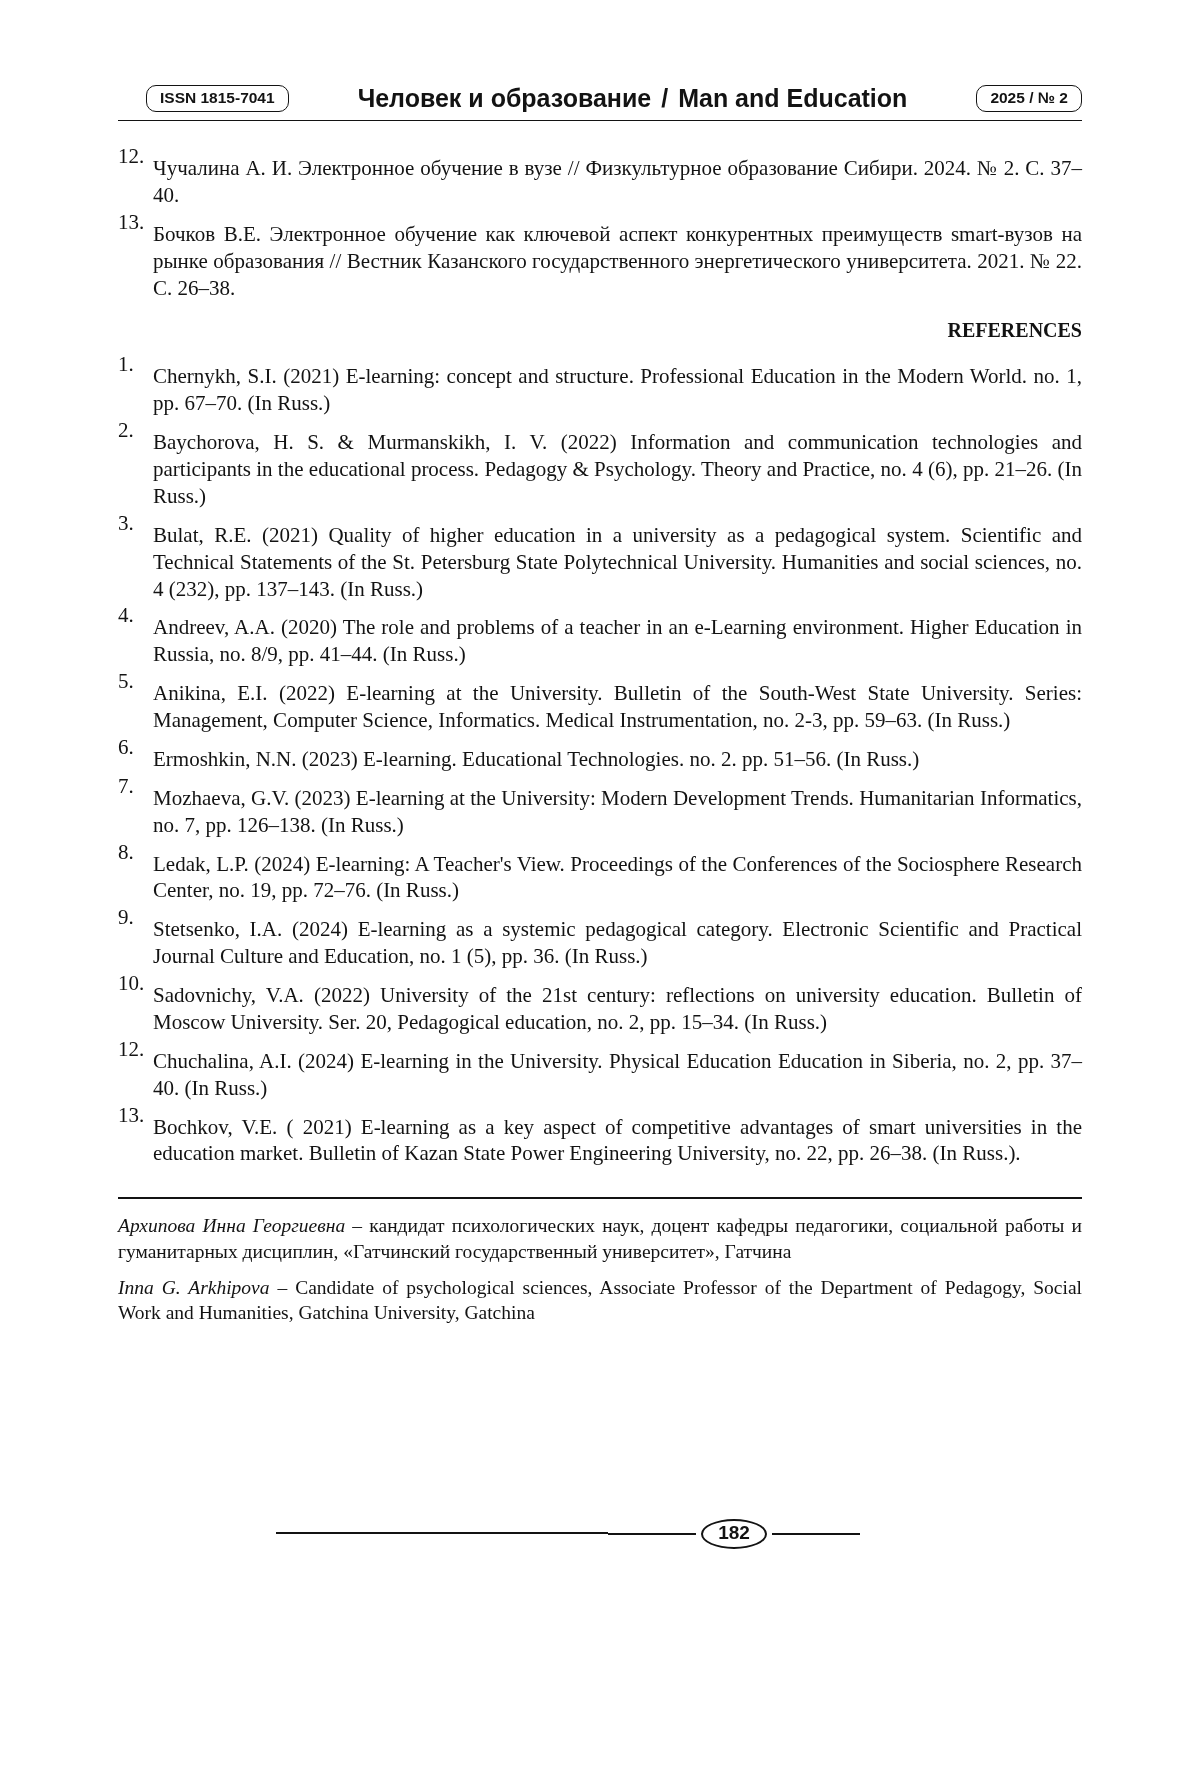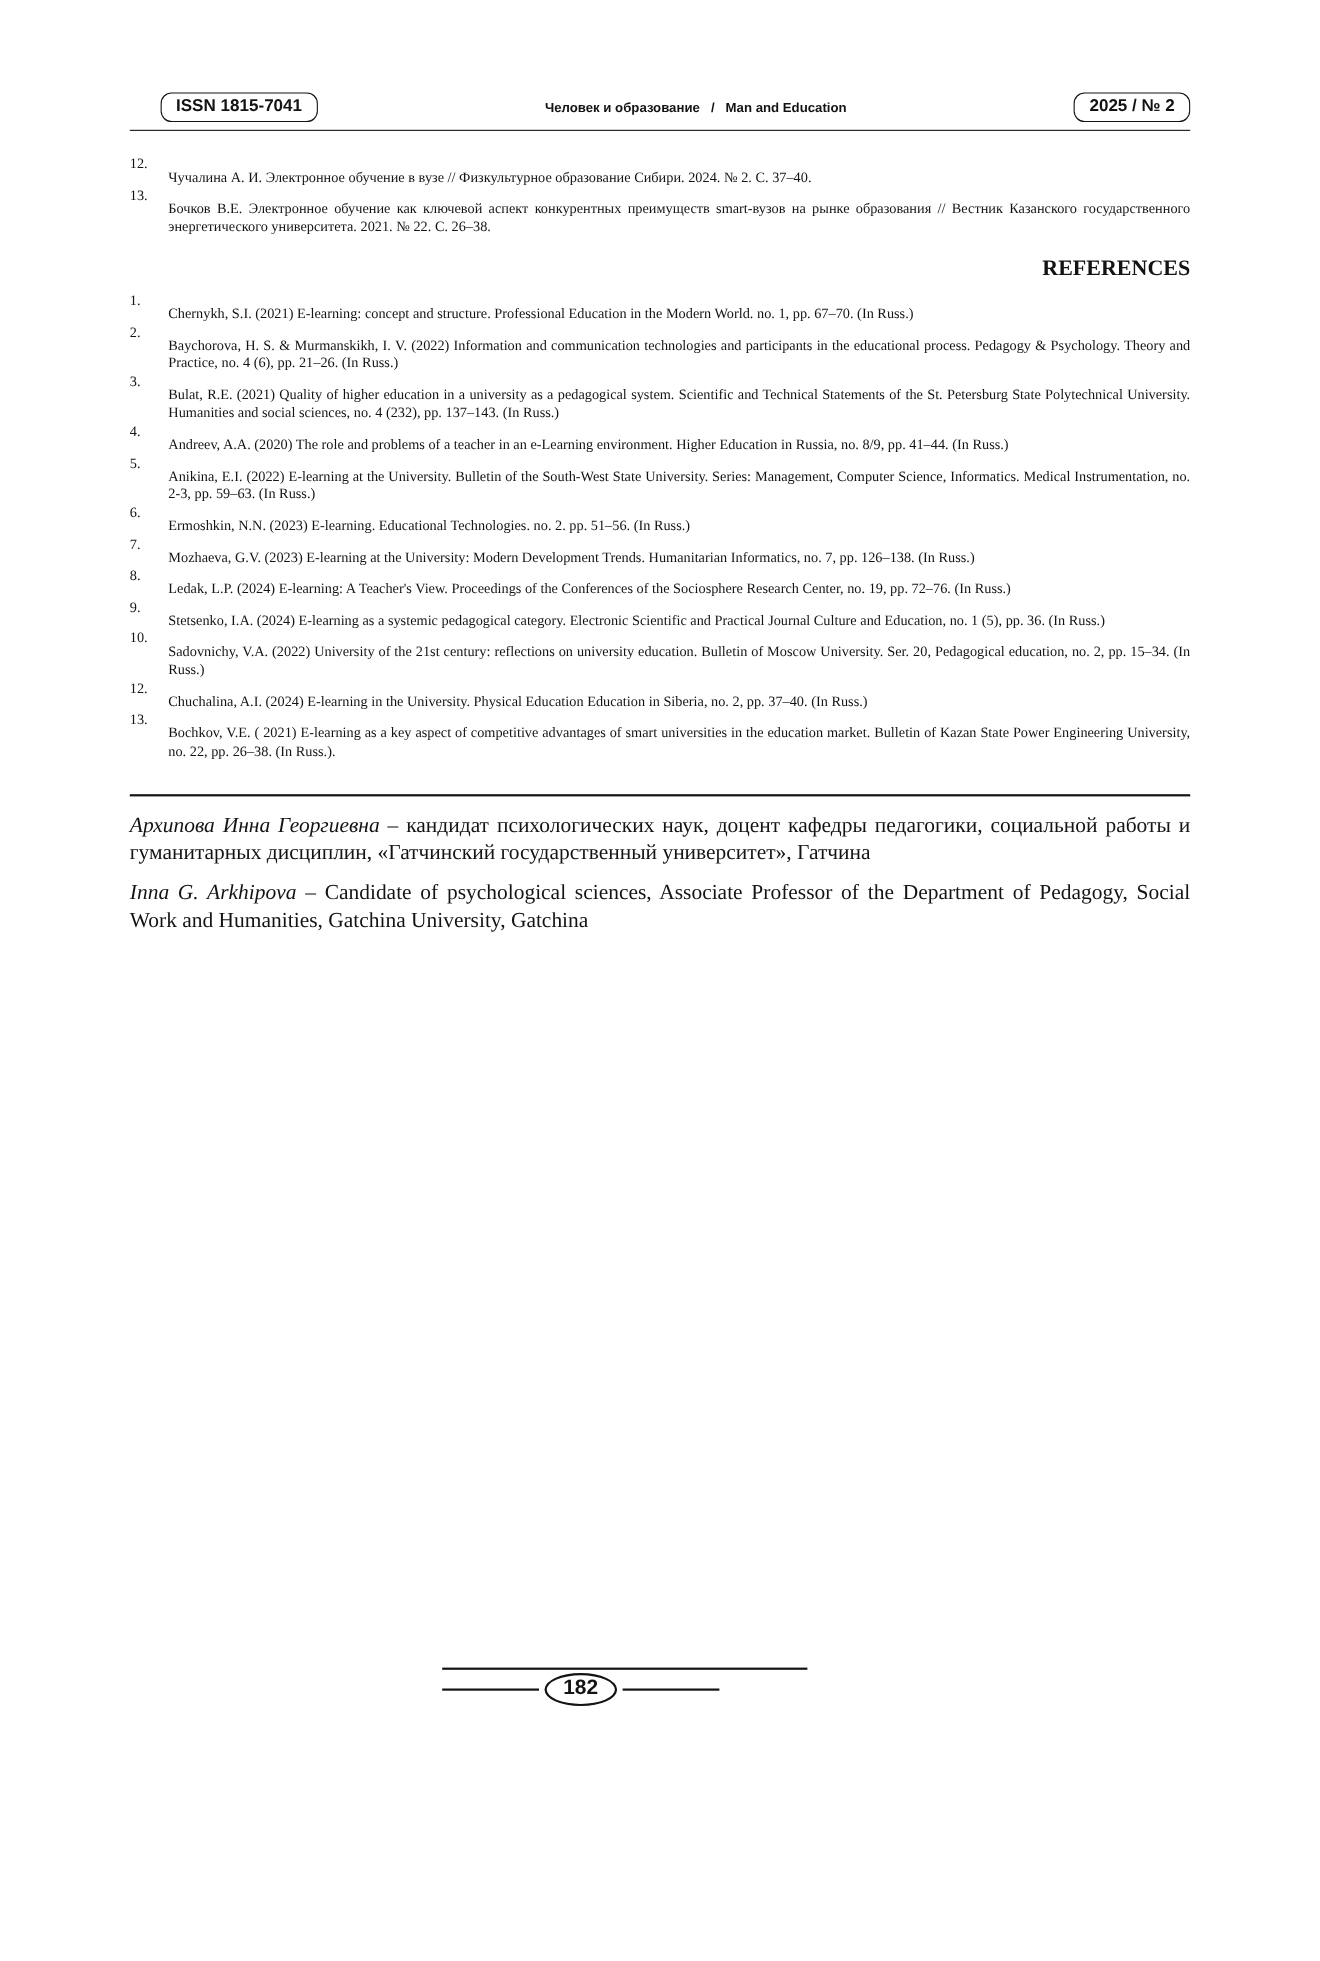--- a/index.html
+++ b/index.html
@@ -26,27 +26,27 @@
   }
   .badge {
     border: 1.7px solid #131313;
     border-radius: 10px;
     padding: 3px 13px 4px 13px;
     font-weight: bold;
     font-size: 15.5px;
     white-space: nowrap;
     background: #fff;
   }
-  .journal-title { font-weight: bold; font-size: 12px; }
+  .journal-title { font-weight: bold; font-size: 25px; }
   .journal-title .sep { padding: 0 10px; font-weight: bold; }
   .header-rule { border: none; border-top: 1.7px solid #131313; margin-top: 7px; }
 
   
   .body-block { margin-top: 22px; }
-  .ref-item { display: flex; line-height: 1.28; font-size: 13px; }
+  .ref-item { display: flex; line-height: 1.28; font-size: 21px; }
   .ref-num { flex: 0 0 35px; }
   .ref-text { flex: 1; text-align: justify; margin-top: 12px; }
 
   .section-heading {
     text-align: right;
     font-weight: bold;
     font-size: 20px;
     margin: 18px 0 9px 0;
   }
 
@@ -63,21 +63,21 @@
   
   .footer {
     position: absolute;
     top: 1432px;
     left: 0;
     width: 100%;
     display: flex;
     flex-direction: column;
     align-items: center;
   }
-  .footer-inner { display: flex; flex-direction: column; align-items: flex-start; transform: translateX(-32px); }
+  .footer-inner { display: flex; flex-direction: row; align-items: center; transform: translateX(-32px); }
   .footer-top-rule { width: 332px; border: none; border-top: 2px solid #131313; }
   .footer-row { display: flex; align-items: center; margin-top: 3px; }
   .footer-side-rule { width: 88px; border: none; border-top: 2px solid #131313; }
   .page-badge {
     border: 2px solid #131313;
     border-radius: 50%;
     padding: 1px 15px 3px 15px;
     margin: 0 5px;
     font-family: "Liberation Sans", sans-serif;
     font-weight: bold;

